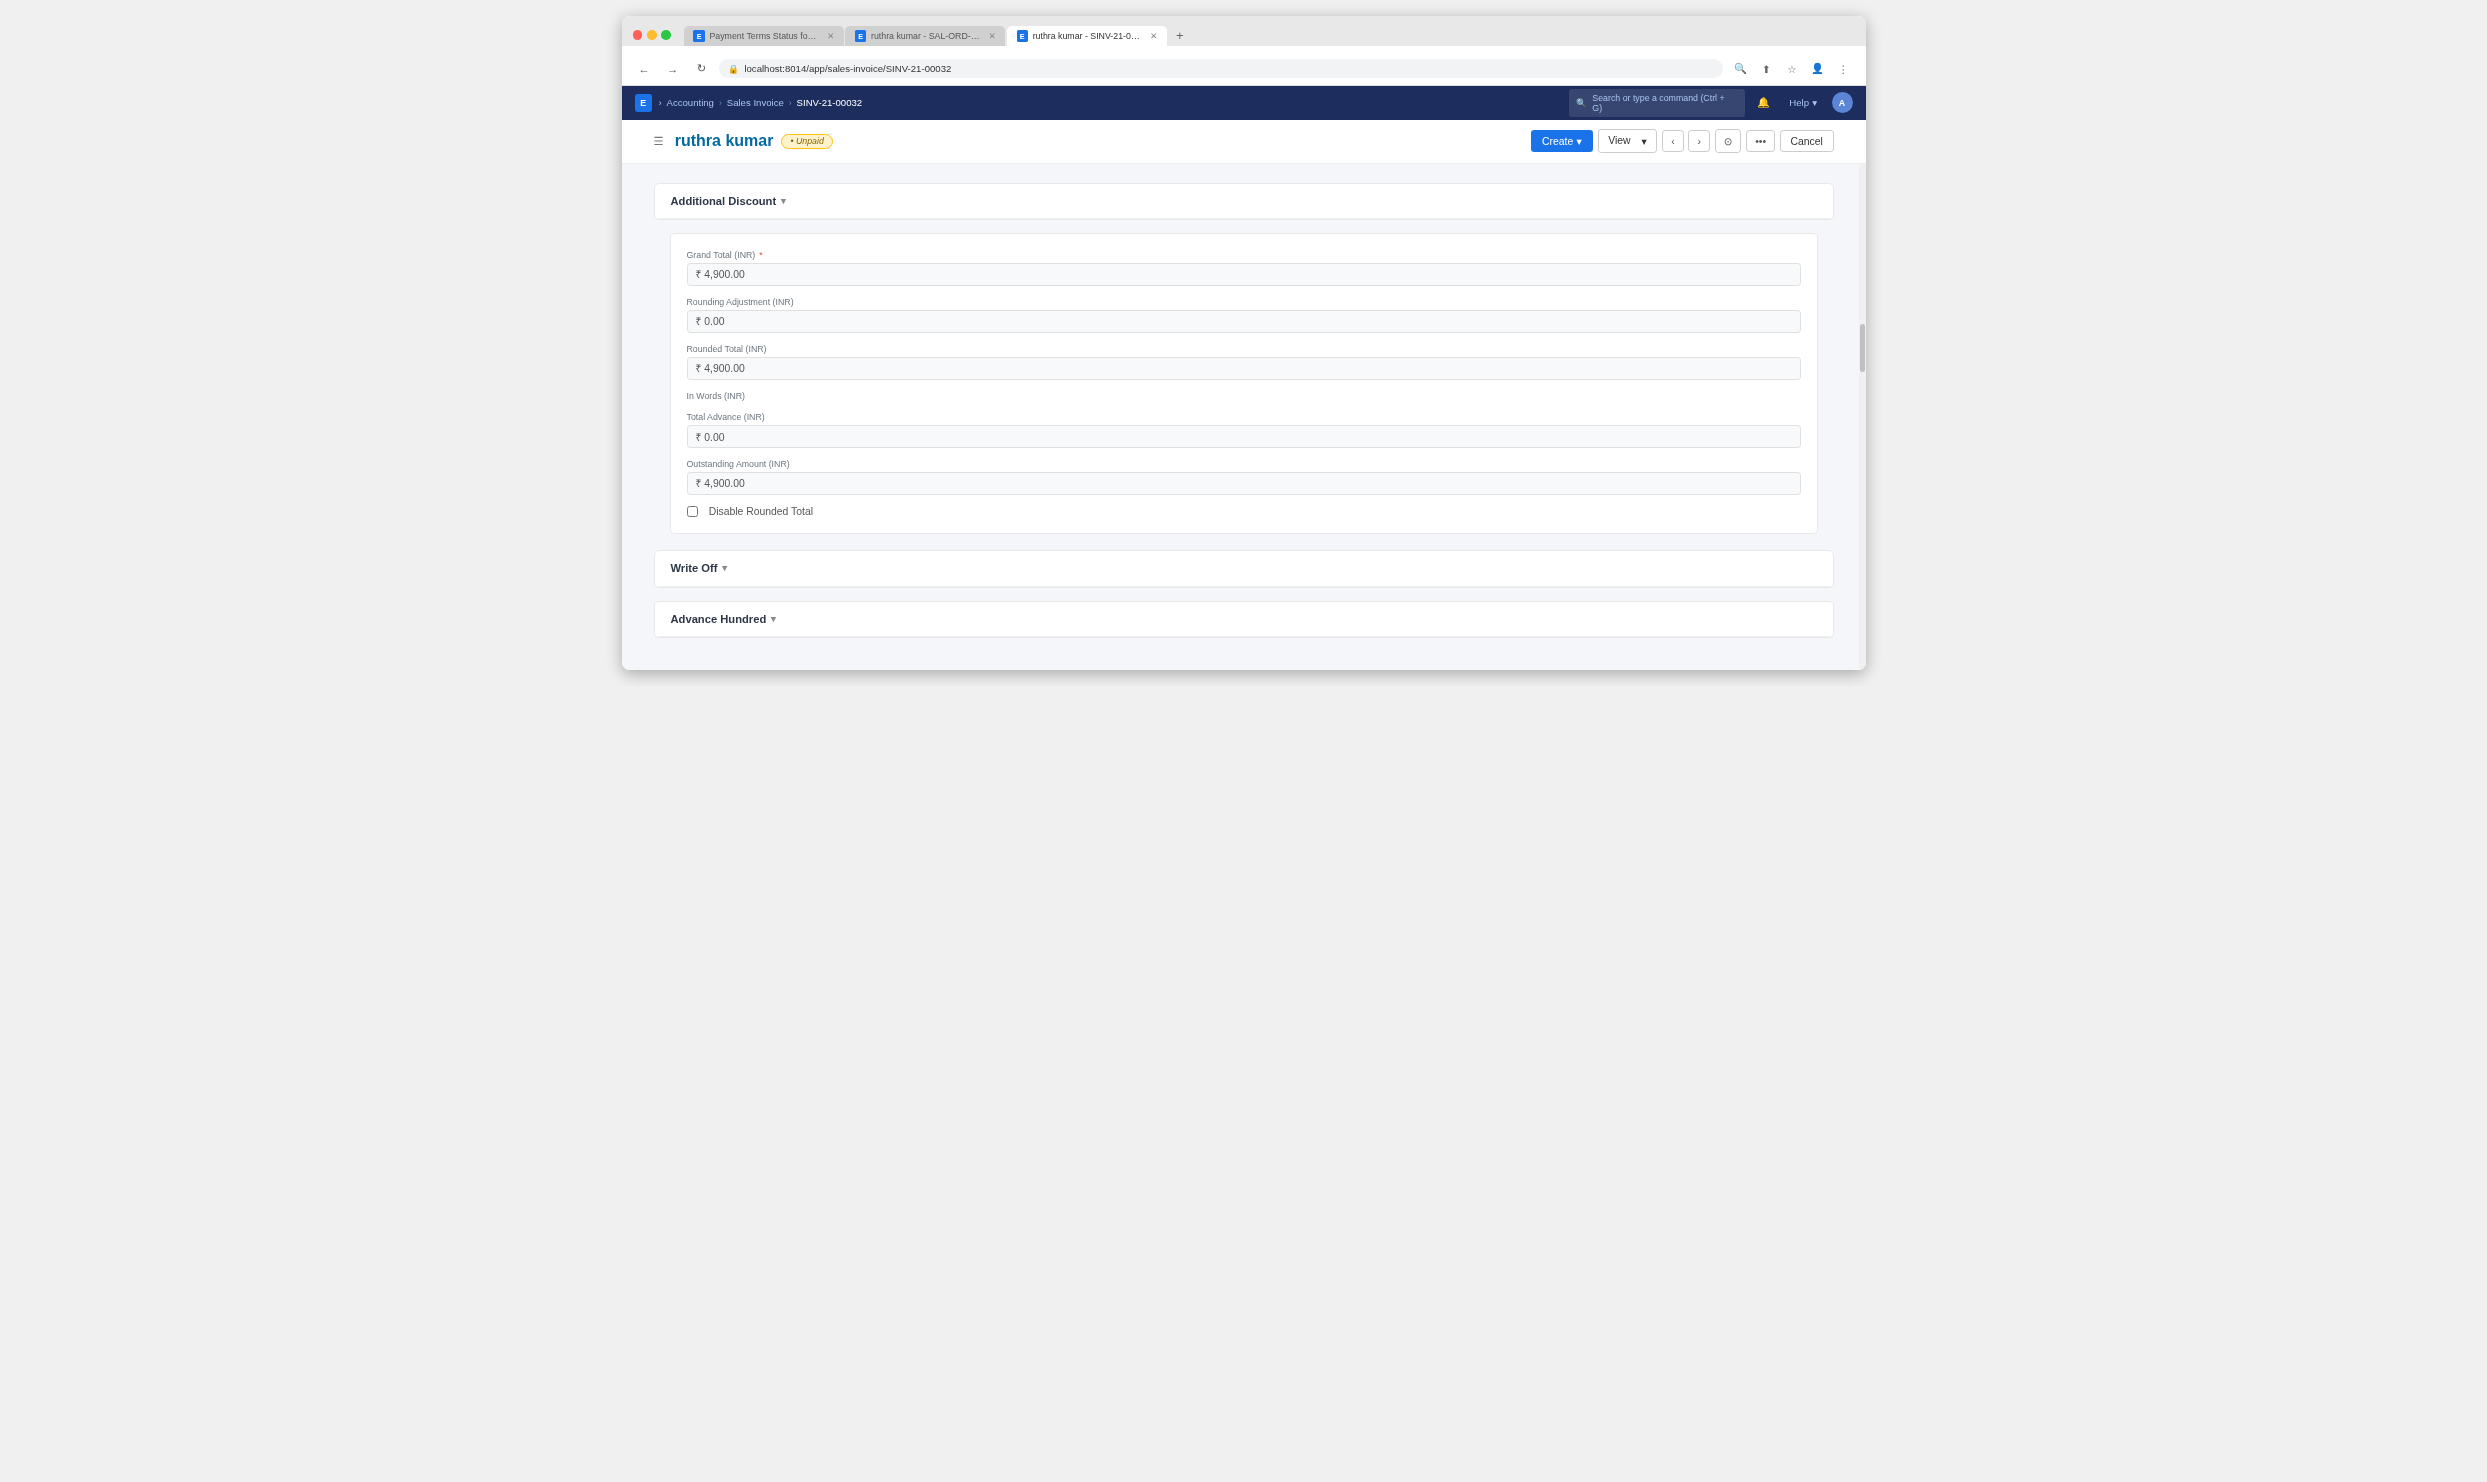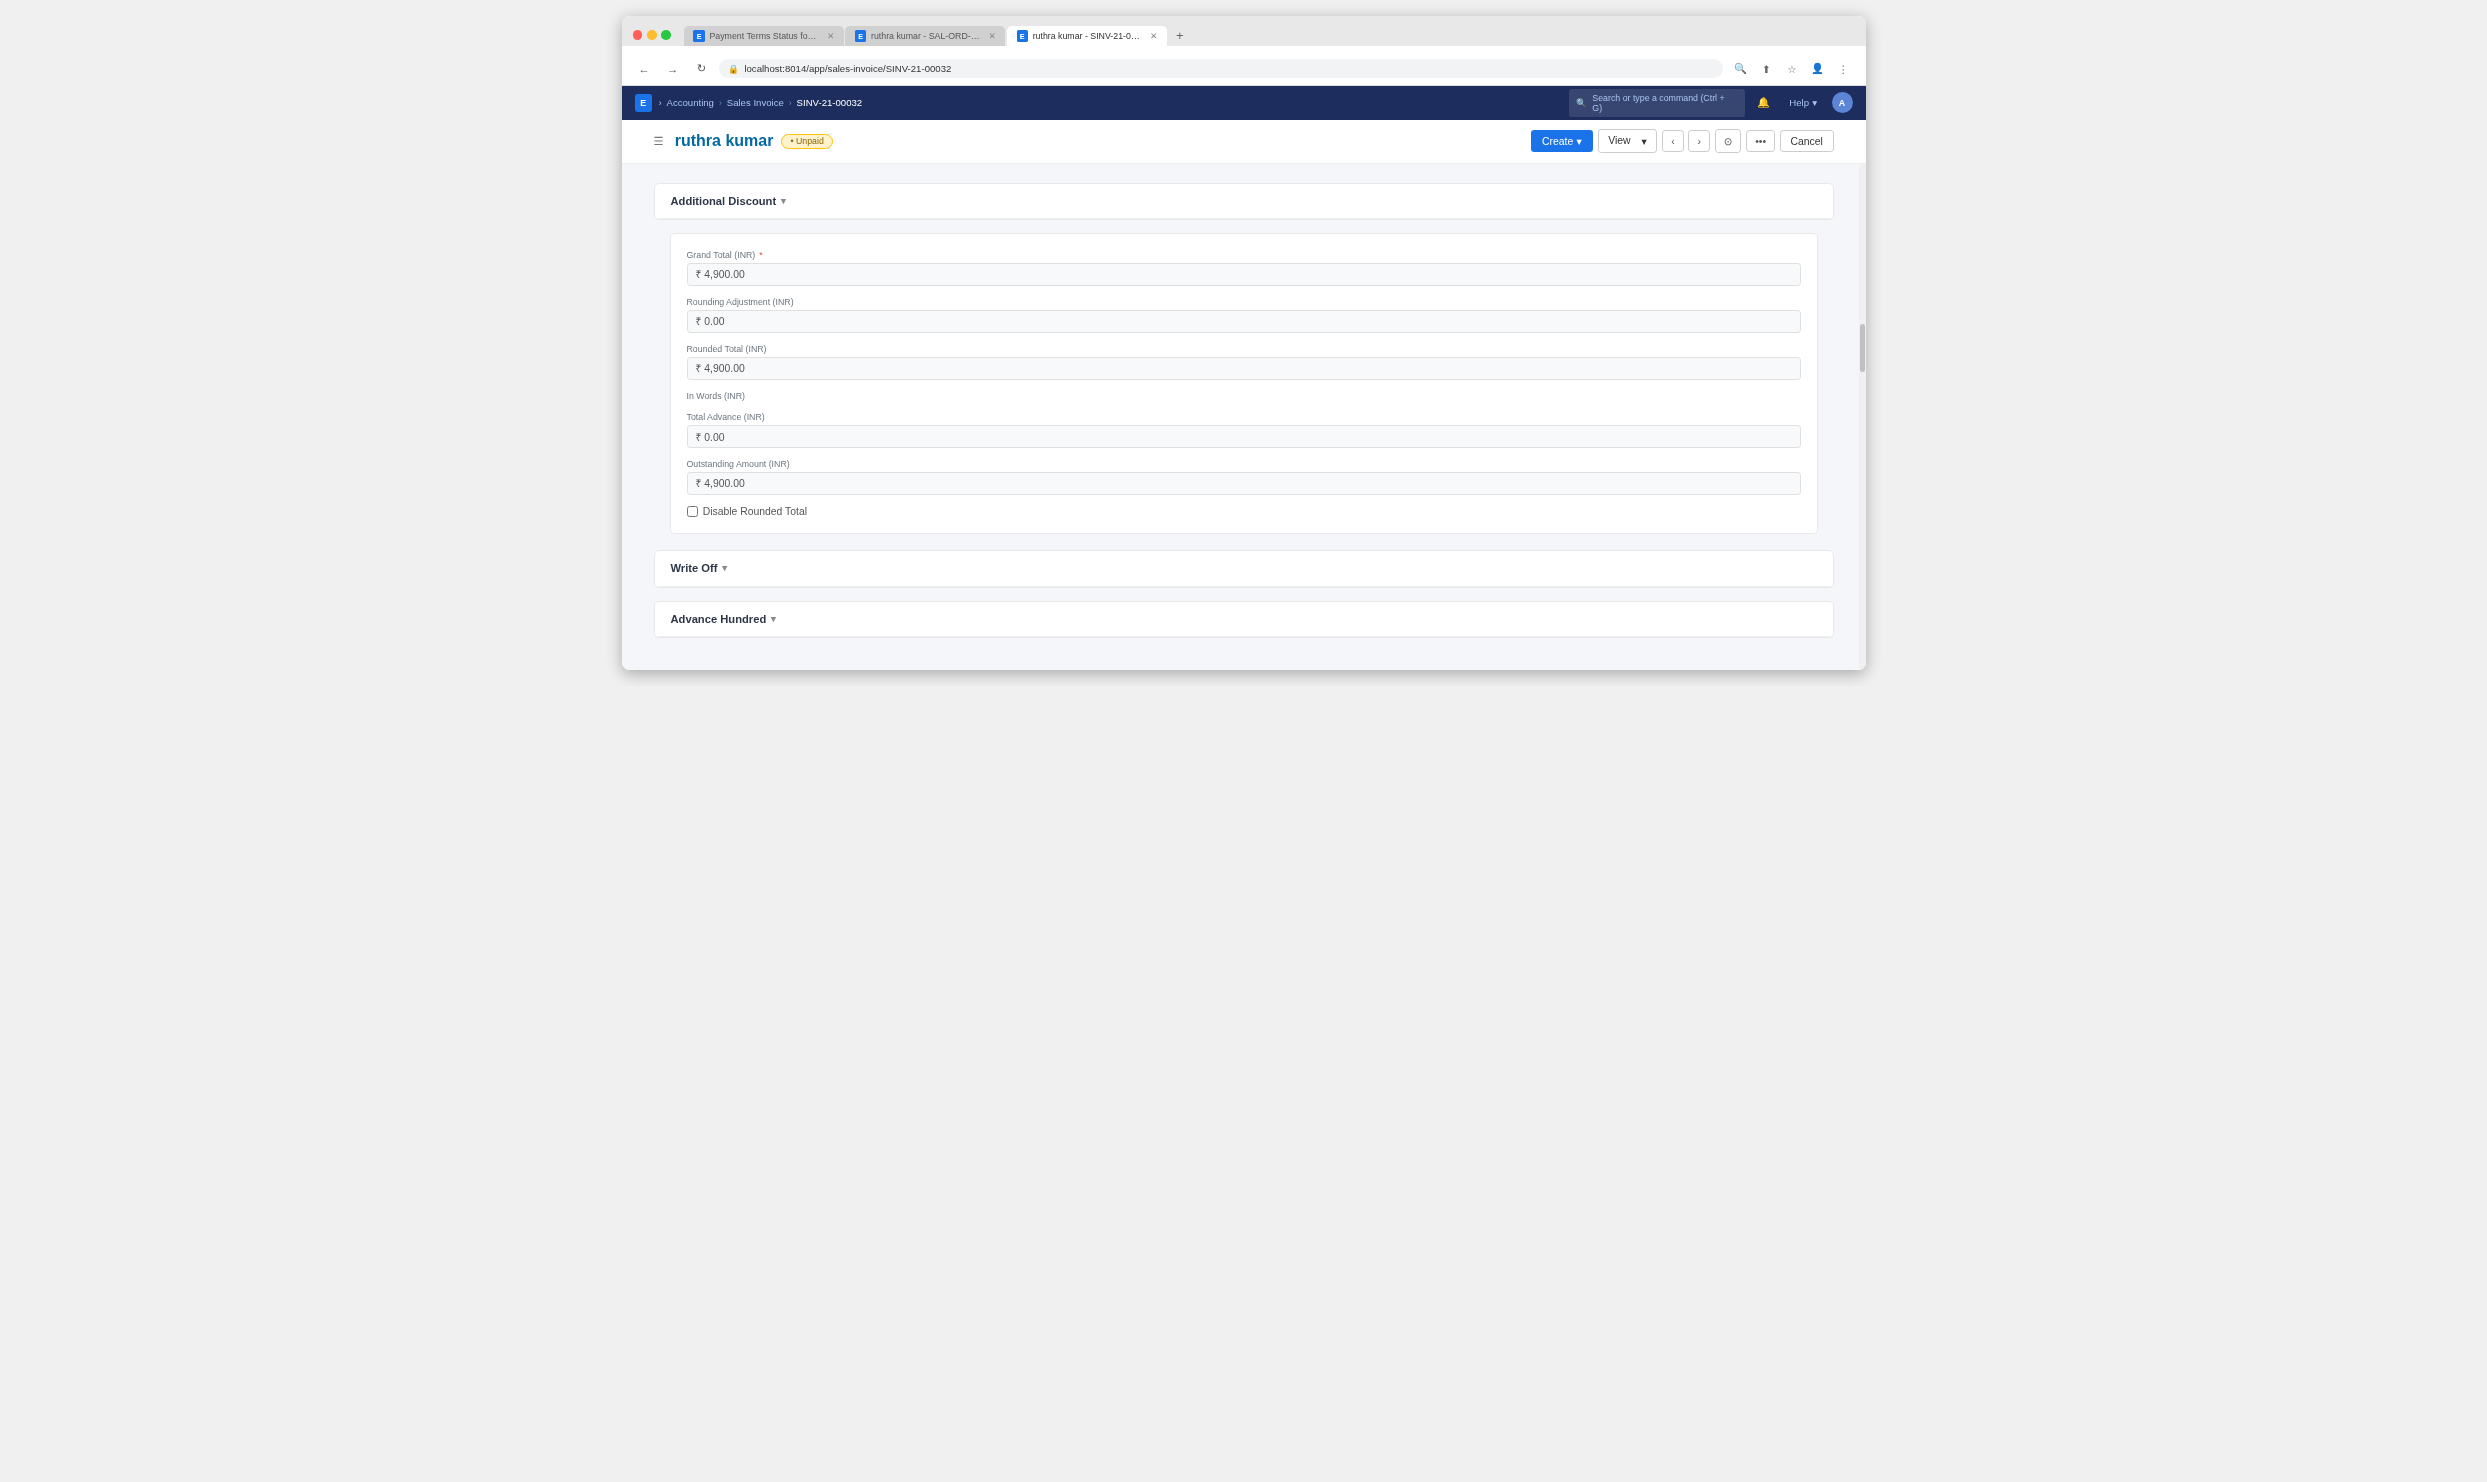--- a/index.html
+++ b/index.html
@@ -44,42 +44,42 @@
     .search-bar span { color: #aac4f0; }
     .topbar-icon-btn { width: 22.4px; height: 22.4px; display: flex; align-items: center; justify-content: center; color: #aac4f0; cursor: pointer; border-radius: 50%; }
     .help-btn { display: flex; align-items: center; gap: 3.2px; color: #aac4f0; font-size: 9.6px; cursor: pointer; padding: 3.2px 6.4px; border-radius: 3.2px; }
     .avatar { width: 21px; height: 21px; border-radius: 50%; background: #5c85d6; display: flex; align-items: center; justify-content: center; color: #fff; font-size: 8.8px; font-weight: bold; cursor: pointer; }
 
     
     .page-header { display: flex; align-items: center; padding: 9.6px 32px; background: #fff; border-bottom: 0.8px solid #eee; }
     .page-title-area { display: flex; align-items: center; gap: 8px; }
     .hamburger { color: #777; cursor: pointer; font-size: 11.2px; margin-right: 3.2px; }
     .page-title { font-size: 16px; font-weight: 600; color: #0369a1; }
-    .status-badge { background: #fef3cd; color: #8a6400; border: 0.8px solid #ffc107; border-radius: 9.6px; padding: 1.6px 8px; font-size: 8.8px; font-weight: 500; }
+    .status-badge { background: #fef3cd; color: #8a6400; border: 0.8px solid #ffc107; border-radius: 9.6px; padding: 1.6px 8px; font-size: 8.8px; font-weight: 500; font-style: italic; }
     .header-actions { margin-left: auto; display: flex; align-items: center; gap: 4.8px; }
     .btn-create { background: #1a73e8; color: #fff; border: none; border-radius: 3.2px; padding: 4.8px 11.2px; font-size: 10.4px; font-weight: 500; cursor: pointer; display: flex; align-items: center; gap: 3.2px; }
     .btn-view { background: #fff; color: #333; border: 0.8px solid #ccc; border-radius: 3.2px; padding: 4.8px 9.6px; font-size: 10.4px; cursor: pointer; display: flex; gap: 11px; }
     .btn-icon { background: #fff; color: #555; border: 0.8px solid #ccc; border-radius: 3.2px; padding: 4.8px 8px; font-size: 10.4px; cursor: pointer; }
     .btn-cancel { background: #fff; color: #333; border: 0.8px solid #ccc; border-radius: 3.2px; padding: 4.8px 9.6px; font-size: 10.4px; cursor: pointer; }
 
     
     .page-content { background: #f5f6fa; padding: 19px 32px; min-height: 401px; }
 
     .section-card { background: #fff; border: 0.8px solid #e8e8e8; border-radius: 4.8px; margin-bottom: 13px; overflow: hidden; }
     .section-header { display: flex; gap: 4.8px; padding: 11.2px 16px; cursor: pointer; font-size: 11.2px; font-weight: 600; color: #2d3748; border-bottom: 0.8px solid #f0f0f0; }
     .section-header .chevron { font-size: 9.6px; color: #888; }
 
     .form-section { background: #fff; border: 0.8px solid #e8e8e8; border-radius: 4.8px; padding: 16px; margin: 0 16px 16px; }
     .form-row { margin-bottom: 11.2px; }
     .form-label { font-size: 8.8px; color: #6c757d; margin-bottom: 3.2px; display: block; }
     .form-label .required { color: #e74c3c; margin-left: 1.6px; }
     .form-input { width: 100%; padding: 4.8px 8px; border: 0.8px solid #e0e0e0; border-radius: 3.2px; background: #f8f9fa; font-size: 10.4px; color: #333; }
     .form-input.readonly { background: #f8f9fa; color: #555; }
 
-    .checkbox-row { display: flex; align-items: center; gap: 5px; margin-top: 8px; }
+    .checkbox-row { display: flex; align-items: center; gap: 11px; margin-top: 8px; }
     .checkbox-row input[type="checkbox"] { width: 11.2px; height: 11.2px; }
     .checkbox-row label { font-size: 10.4px; color: #555; }
 
     .scrollbar-track { position: absolute; right: 0; top: 0; bottom: 0; width: 6.4px; background: #f0f0f0; border-radius: 3.2px; }
     .scrollbar-thumb { width: 4.8px; height: 48px; background: #c0c0c0; border-radius: 3.2px; margin: 1.6px auto; margin-top: 160px; }
   </style>
 </head>
 <body>
 
 <div class="browser-window">

